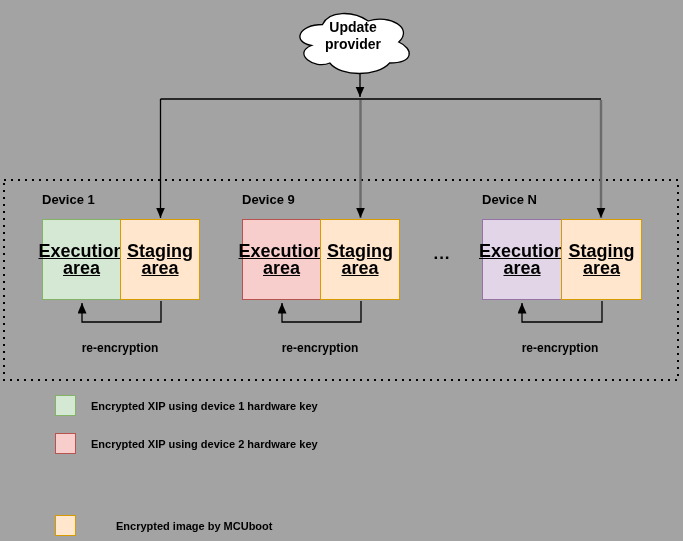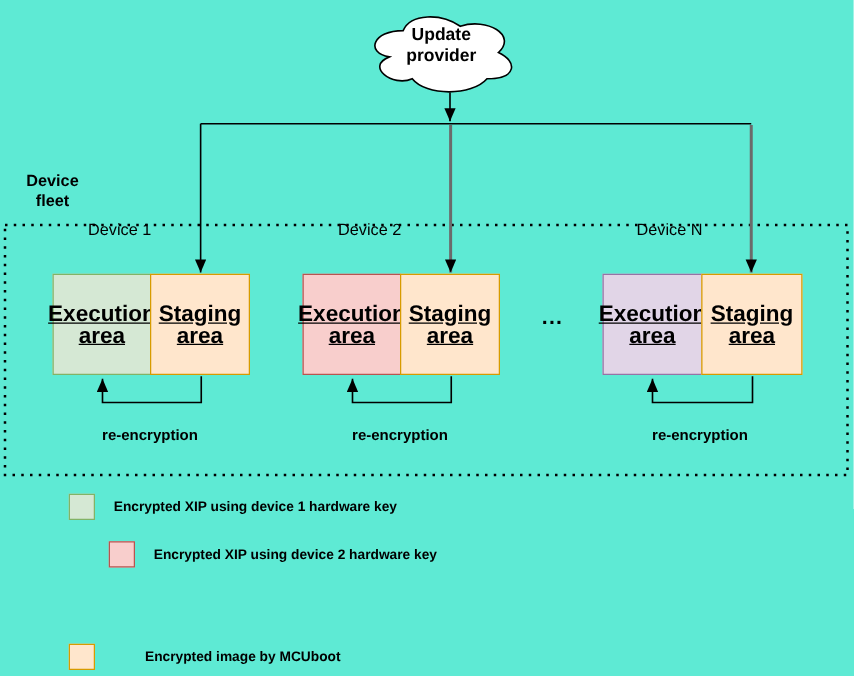--- a/index.html
+++ b/index.html
@@ -1,29 +1,29 @@
 <!DOCTYPE html>
 <html><head>
 <meta charset="utf-8">
 <style>
   html,body{margin:0;padding:0;background:#fff;}
   #stage{
-    position:relative;width:683px;height:541px;background:#5eead4;
+    position:relative;width:683px;height:541px;background:#a3a3a3;
     font-family:"Liberation Sans",sans-serif;color:#000;overflow:hidden;
   }
   #stage .abs{position:absolute;}
   .two-line{white-space:pre-line;text-align:center;}
   svg.layer{position:absolute;left:0;top:0;}
   .conn{fill:none;stroke:#000000;stroke-width:1.3;}
   .conn.thick{stroke:#6b6b6b;stroke-width:2.4;}
   .cloud-shape{fill:#ffffff;stroke:#000000;stroke-width:1.3;}
   .fleet-rect{fill:none;stroke:#000000;stroke-width:2;stroke-dasharray:2 5;}
   .cloud-label{left:292px;top:19px;width:122px;font-weight:bold;font-size:14px;line-height:17px;}
   .fleet-label{left:10px;top:137px;width:64px;font-weight:bold;font-size:13px;line-height:16px;}
-  .device-name{font-weight:normal;font-size:13px;text-align:right;top:176px;}
+  .device-name{font-weight:bold;font-size:13px;text-align:left;top:192px;}
   .area-box{
     box-sizing:border-box;top:219px;height:81px;border:1.5px solid #000;
     display:flex;align-items:center;justify-content:center;
     font-weight:bold;font-size:18px;line-height:17px;text-decoration:underline;
   }
   .reenc{font-weight:bold;font-size:12px;text-align:center;top:341px;width:100px;}
   .dots{left:429px;top:244px;width:26px;font-weight:bold;font-size:17px;text-align:center;letter-spacing:1px;}
   .legend-row{position:absolute;left:11px;display:flex;align-items:center;gap:15px;padding-left:44px;}
   .swatch{width:21px;height:21px;box-sizing:border-box;border:1.5px solid #000;flex:0 0 auto;}
   .legend-text{font-weight:bold;font-size:11px;}
@@ -55,51 +55,49 @@
     <path class="conn thick" d="M601,100 L601,218" marker-end="url(#arr)"></path>
 
     <path class="conn" d="M161,301 L161,322 L82,322 L82,303" marker-end="url(#arr)"></path>
     <path class="conn" d="M361,301 L361,322 L282,322 L282,303" marker-end="url(#arr)"></path>
     <path class="conn" d="M602,301 L602,322 L522,322 L522,303" marker-end="url(#arr)"></path>
   </svg>
 
   <div class="abs cloud-label two-line">Update
 provider</div>
 
-  <div class="abs fleet-label two-line">Device
-fleet</div>
 
   <div class="abs device-name" style="left:42px;width:79px;">Device 1</div>
   <div class="abs area-box two-line" style="left: 42px; width: 79px; background-color: rgb(213, 232, 212); border-color: rgb(130, 179, 102);">Execution
 area</div>
   <div class="abs area-box two-line" style="left: 120px; width: 80px; background-color: rgb(255, 230, 204); border-color: rgb(215, 155, 0);">Staging
 area</div>
   <div class="abs reenc" style="left:70px;">re-encryption</div>
 
-  <div class="abs device-name" style="left:242px;width:79px;">Device 2</div>
+  <div class="abs device-name" style="left:242px;width:79px;">Device 9</div>
   <div class="abs area-box two-line" style="left: 242px; width: 79px; background-color: rgb(248, 206, 204); border-color: rgb(184, 84, 80);">Execution
 area</div>
   <div class="abs area-box two-line" style="left: 320px; width: 80px; background-color: rgb(255, 230, 204); border-color: rgb(215, 155, 0);">Staging
 area</div>
   <div class="abs reenc" style="left:270px;">re-encryption</div>
 
   <div class="abs dots">...</div>
 
   <div class="abs device-name" style="left:482px;width:80px;">Device N</div>
   <div class="abs area-box two-line" style="left: 482px; width: 80px; background-color: rgb(225, 213, 231); border-color: rgb(150, 115, 166);">Execution
 area</div>
   <div class="abs area-box two-line" style="left: 561px; width: 81px; background-color: rgb(255, 230, 204); border-color: rgb(215, 155, 0);">Staging
 area</div>
   <div class="abs reenc" style="left:510px;">re-encryption</div>
 
   <div class="legend-row" style="top:395px;">
     <span class="swatch" style="background-color: rgb(213, 232, 212); border-color: rgb(130, 179, 102);"></span>
     <span class="legend-text">Encrypted XIP using device 1 hardware key</span>
   </div>
-  <div class="legend-row" style="top:433px;margin-left:32px;">
+  <div class="legend-row" style="top:433px;">
     <span class="swatch" style="background-color: rgb(248, 206, 204); border-color: rgb(184, 84, 80);"></span>
     <span class="legend-text">Encrypted XIP using device 2 hardware key</span>
   </div>
   <div class="legend-row" style="top:515px;gap:40px;">
     <span class="swatch" style="background-color: rgb(255, 230, 204); border-color: rgb(215, 155, 0);"></span>
     <span class="legend-text">Encrypted image by MCUboot</span>
   </div>
 
 </div>
 

